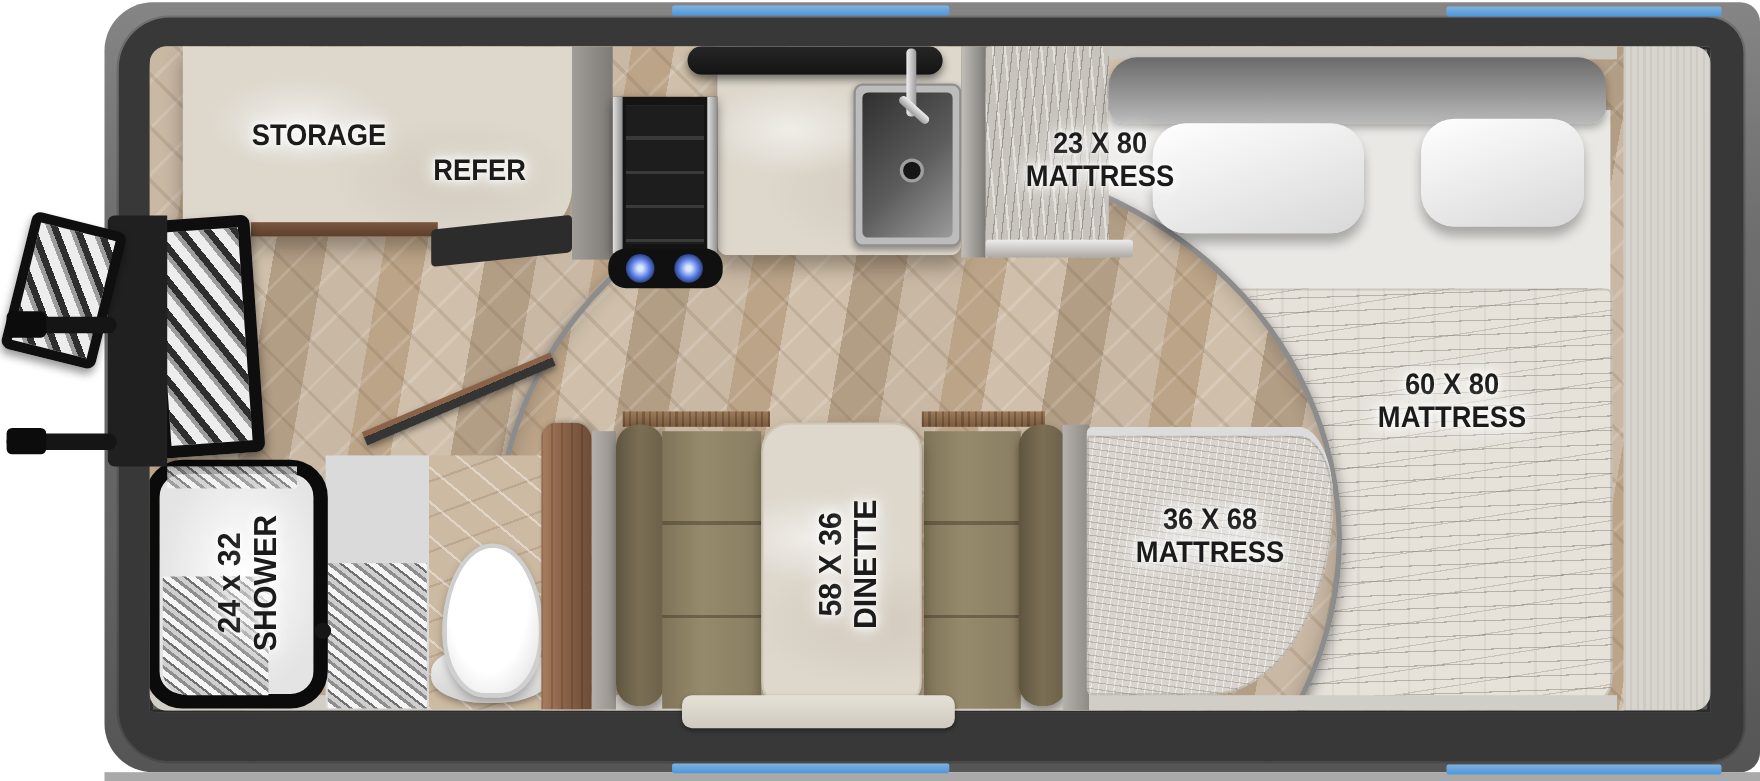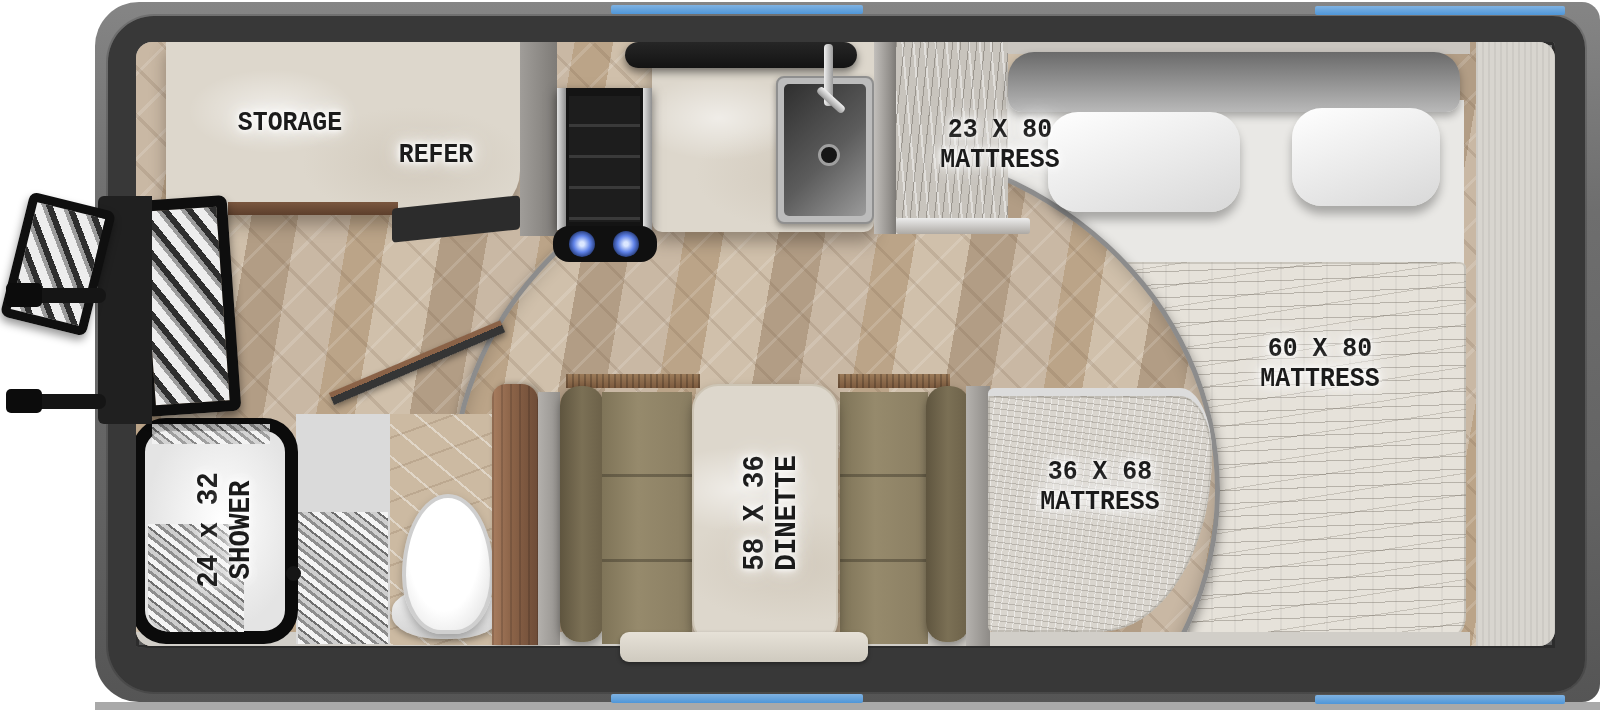--- a/index.html
+++ b/index.html
@@ -16,21 +16,21 @@
          border-radius:46px 32px 32px 46px;
          box-shadow:inset 0 0 0 3px #2c2c2c, 0 0 0 2px rgba(0,0,0,.15);}
   .winstripe{height:9px;border-radius:2px;background:linear-gradient(180deg,#7fb2e2,#4f96d8);}
 
   
   #interior{left:136px;top:42px;width:1419px;height:604px;overflow:hidden;border-radius:16px;
             background:
               repeating-linear-gradient(0deg, rgba(0,0,0,.035) 0 1px, transparent 1px 4px),
               repeating-linear-gradient(90deg, rgba(0,0,0,.035) 0 1px, transparent 1px 4px),
               #cdc9c3;
-            box-shadow:inset 0 0 34px rgba(0,0,0,.38);font-family:Liberation Mono, monospace;}
+            box-shadow:inset 0 0 34px rgba(0,0,0,.38);}
   .wood{background:
       repeating-linear-gradient(45deg, rgba(110,85,62,.16) 0 3px, rgba(0,0,0,0) 3px 34px),
       repeating-linear-gradient(-45deg, rgba(255,255,255,.14) 0 3px, rgba(0,0,0,0) 3px 30px),
       repeating-linear-gradient(100deg, #c9b8a4 0 52px, #bba488 52px 90px, #d0c0ab 90px 144px, #b29d85 144px 190px);}
   .marble{background:
       radial-gradient(ellipse 120px 60px at 30% 40%, rgba(255,255,255,.55), transparent 70%),
       radial-gradient(ellipse 160px 80px at 70% 70%, rgba(190,178,160,.35), transparent 70%),
       #ddd7cc;}
   .mat60{background:
       repeating-linear-gradient(178deg, rgba(105,98,88,.38) 0 1px, transparent 1px 13px),

